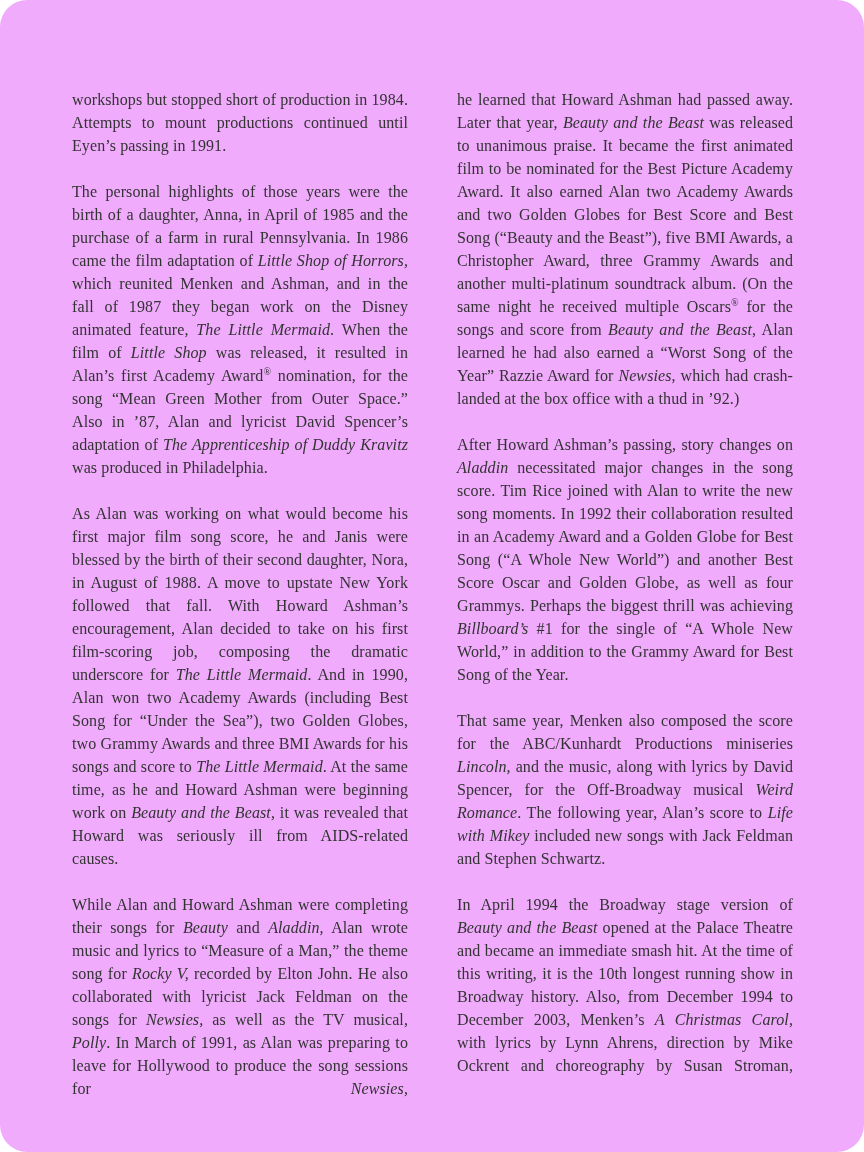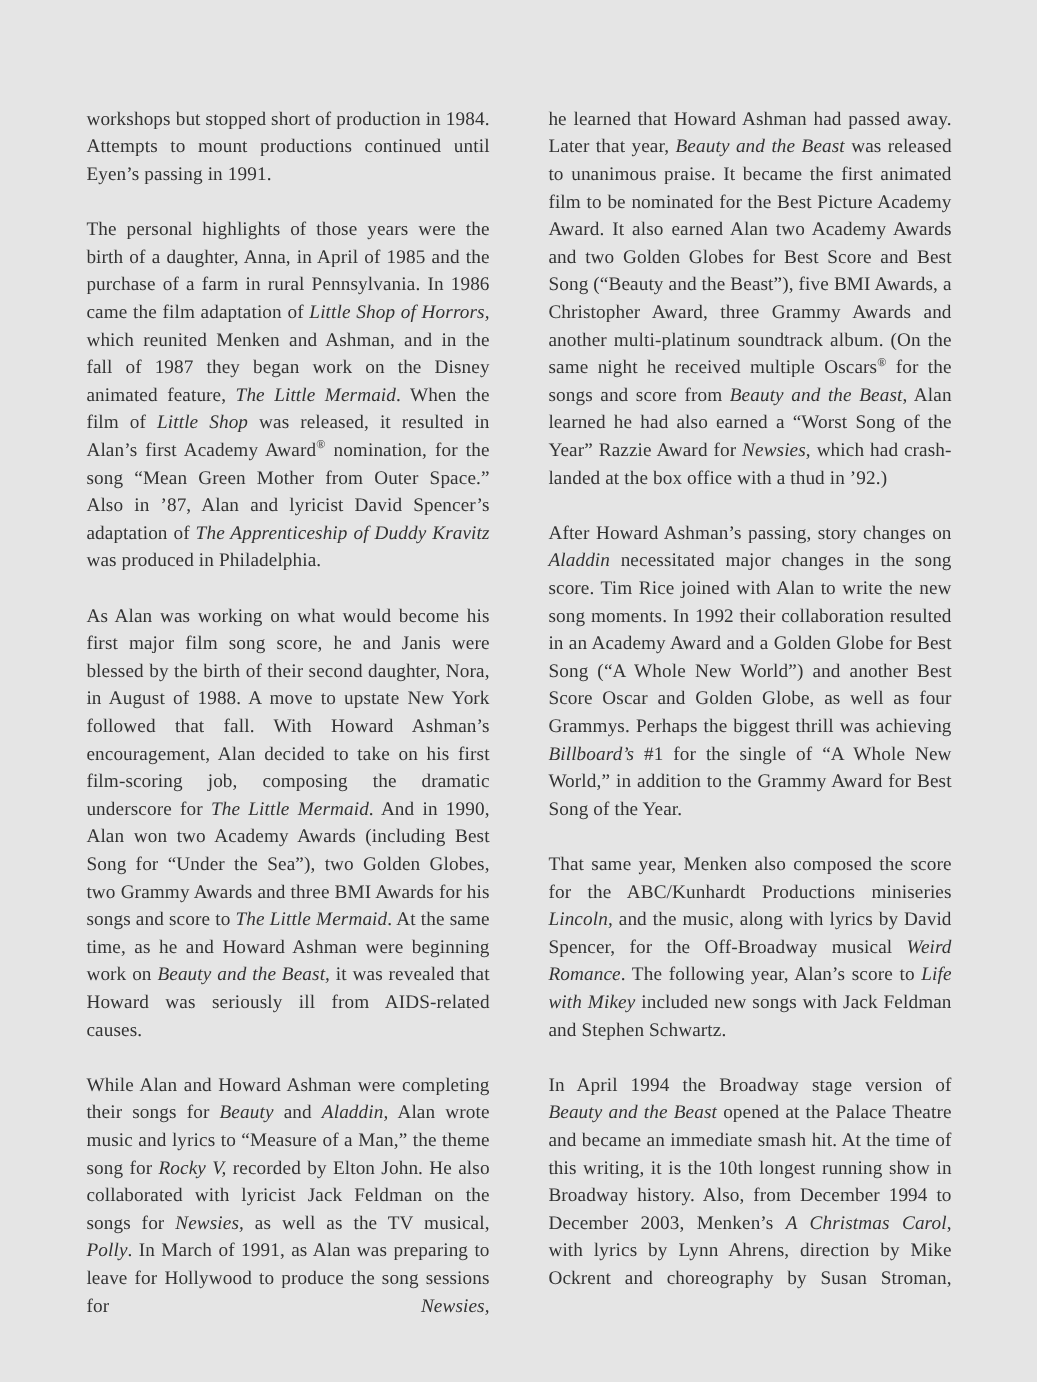--- a/index.html
+++ b/index.html
@@ -44,21 +44,21 @@
   }
   .para sup {
     font-size: 10px;
     line-height: 0;
     vertical-align: super;
   }
 </style>
 </head>
 <body>
 
-<div class="page" style="background: #e5e5e5; color: rgb(51, 51, 51);">
+<div class="page" style="background: #f0abfc; color: rgb(51, 51, 51); border-radius: 27px;">
   <div class="columns">
     <div class="column">
         <p class="para" style="color: rgb(51, 51, 51);"><span>workshops but stopped short of production in 1984. Attempts to mount productions continued until Eyen’s passing in 1991.</span></p>
         <p class="para" style="color: rgb(51, 51, 51);"><span>The personal highlights of those years were the birth of a daughter, Anna, in April of 1985 and the purchase of a farm in rural Pennsylvania. In 1986 came the film adaptation of </span><em>Little Shop of Horrors,</em><span> which reunited Menken and Ashman, and in the fall of 1987 they began work on the Disney animated feature, </span><em>The Little Mermaid</em><span>. When the film of </span><em>Little Shop</em><span> was released, it resulted in Alan’s first Academy Award</span><sup>®</sup><span> nomination, for the song “Mean Green Mother from Outer Space.” Also in ’87, Alan and lyricist David Spencer’s adaptation of </span><em>The Apprenticeship of Duddy Kravitz</em><span> was produced in Philadelphia.</span></p>
         <p class="para" style="color: rgb(51, 51, 51);"><span>As Alan was working on what would become his first major film song score, he and Janis were blessed by the birth of their second daughter, Nora, in August of 1988. A move to upstate New York followed that fall. With Howard Ashman’s encouragement, Alan decided to take on his first film-scoring job, composing the dramatic underscore for </span><em>The Little Mermaid</em><span>. And in 1990, Alan won two Academy Awards (including Best Song for “Under the Sea”), two Golden Globes, two Grammy Awards and three BMI Awards for his songs and score to </span><em>The Little Mermaid</em><span>. At the same time, as he and Howard Ashman were beginning work on </span><em>Beauty and the Beast,</em><span> it was revealed that Howard was seriously ill from AIDS-related causes.</span></p>
         <p class="para continues" style="color: rgb(51, 51, 51);"><span>While Alan and Howard Ashman were completing their songs for </span><em>Beauty</em><span> and </span><em>Aladdin,</em><span> Alan wrote music and lyrics to “Measure of a Man,” the theme song for </span><em>Rocky V,</em><span> recorded by Elton John. He also collaborated with lyricist Jack Feldman on the songs for </span><em>Newsies,</em><span> as well as the TV musical, </span><em>Polly</em><span>. In March of 1991, as Alan was preparing to leave for Hollywood to produce the song sessions for </span><em>Newsies,</em></p>
       </div>
     <div class="column">
         <p class="para" style="color: rgb(51, 51, 51);"><span>he learned that Howard Ashman had passed away. Later that year, </span><em>Beauty and the Beast</em><span> was released to unanimous praise. It became the first animated film to be nominated for the Best Picture Academy Award. It also earned Alan two Academy Awards and two Golden Globes for Best Score and Best Song (“Beauty and the Beast”), five BMI Awards, a Christopher Award, three Grammy Awards and another multi-platinum soundtrack album. (On the same night he received multiple Oscars</span><sup>®</sup><span> for the songs and score from </span><em>Beauty and the Beast</em><span>, Alan learned he had also earned a “Worst Song of the Year” Razzie Award for </span><em>Newsies</em><span>, which had crash-landed at the box office with a thud in ’92.)</span></p>
         <p class="para" style="color: rgb(51, 51, 51);"><span>After Howard Ashman’s passing, story changes on </span><em>Aladdin</em><span> necessitated major changes in the song score. Tim Rice joined with Alan to write the new song moments. In 1992 their collaboration resulted in an Academy Award and a Golden Globe for Best Song (“A Whole New World”) and another Best Score Oscar and Golden Globe, as well as four Grammys. Perhaps the biggest thrill was achieving </span><em>Billboard’s</em><span> #1 for the single of “A Whole New World,” in addition to the Grammy Award for Best Song of the Year.</span></p>

